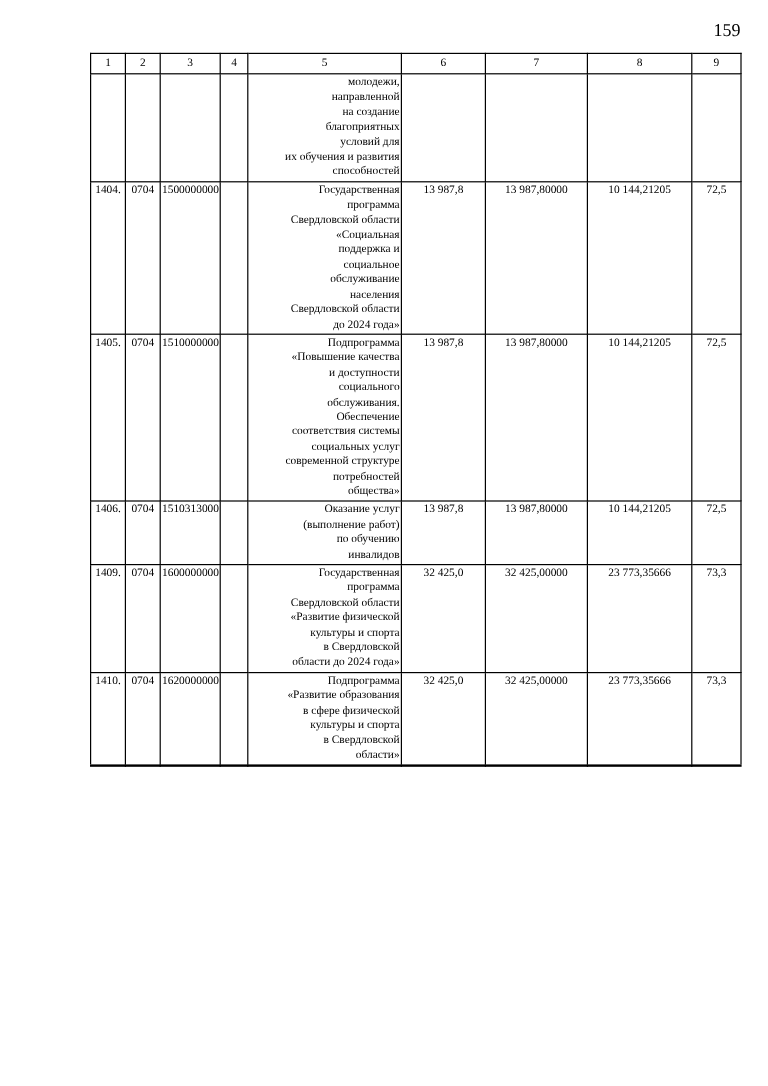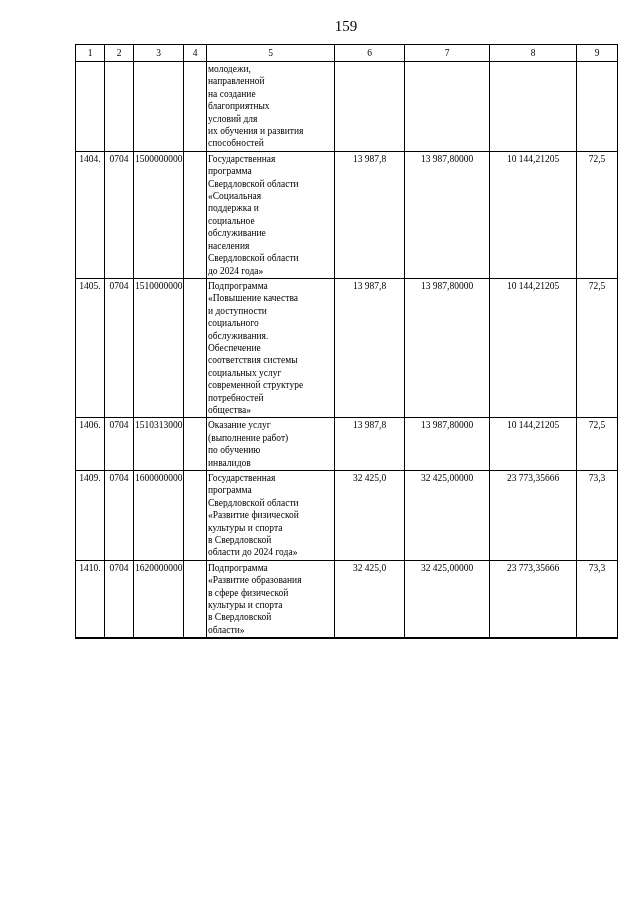--- a/index.html
+++ b/index.html
@@ -11,21 +11,21 @@
     width: 640px;
     height: 905px;
     overflow: hidden;
     color: #000;
     font-family: "Liberation Serif", "DejaVu Serif", serif;
   }
   .page-number {
     padding-top: 17px;
     margin-left: 75px;
     width: 542px;
-    text-align: center;
+    text-align: right;
     font-size: 15px;
     line-height: 18px;
     margin-bottom: 9px;
   }
   table.budget {
     border-collapse: collapse;
     table-layout: fixed;
     margin-left: 75px;
     width: 542px;
     border: 1px solid #000;
@@ -45,21 +45,21 @@
     text-align: center;
     height: 14px;
     vertical-align: middle;
   }
   td.col1, td.col2, td.col3, td.col4,
   td.col6, td.col7, td.col8, td.col9 {
     text-align: center;
     white-space: nowrap;
   }
   td.col5 {
-    text-align: left;
+    text-align: right;
     white-space: pre-line;
     padding-left: 2px;
     padding-right: 2px;
   }
 </style>
 </head>
 <body>
 
 <div class="page-number">159</div>
 

